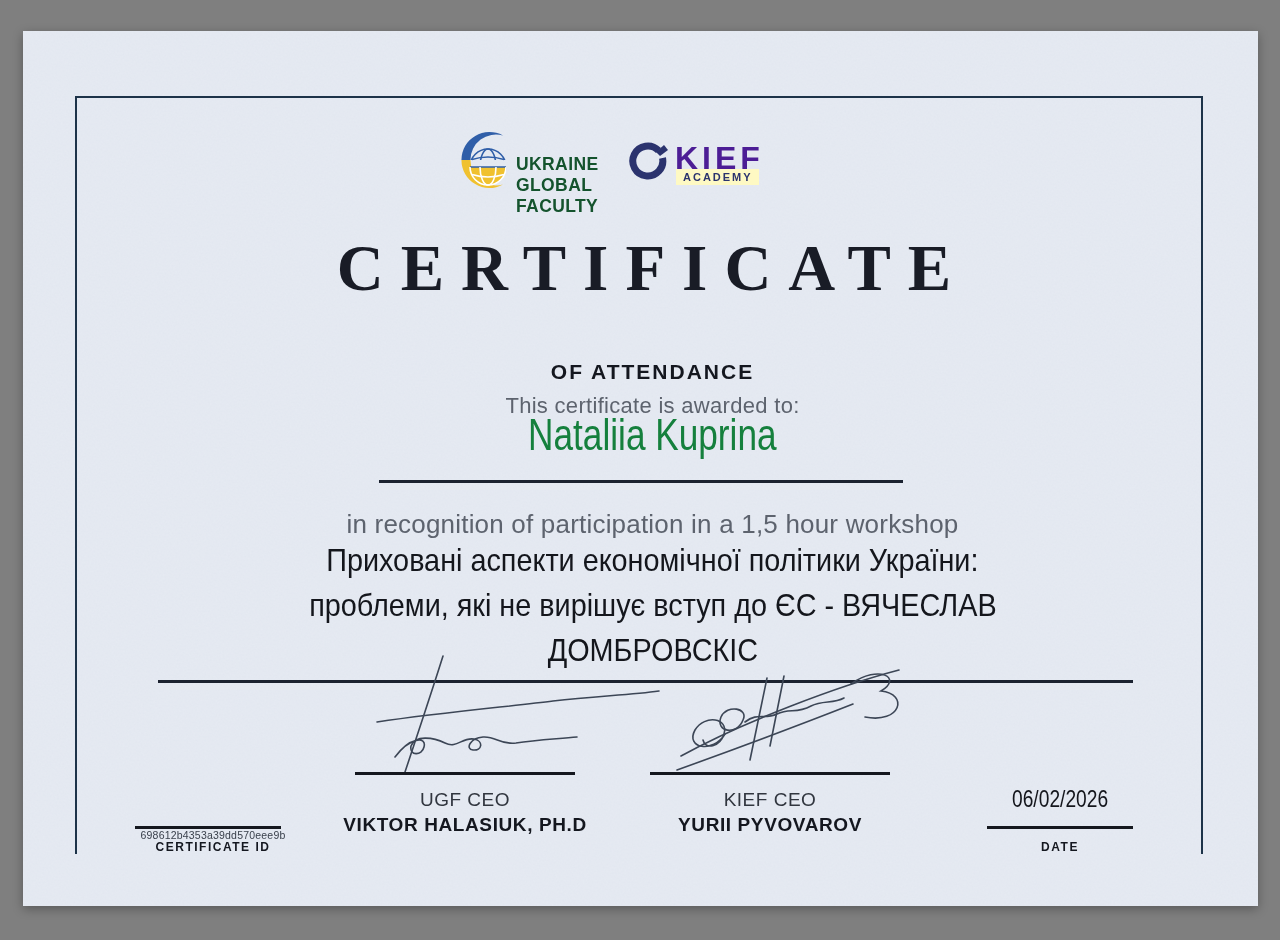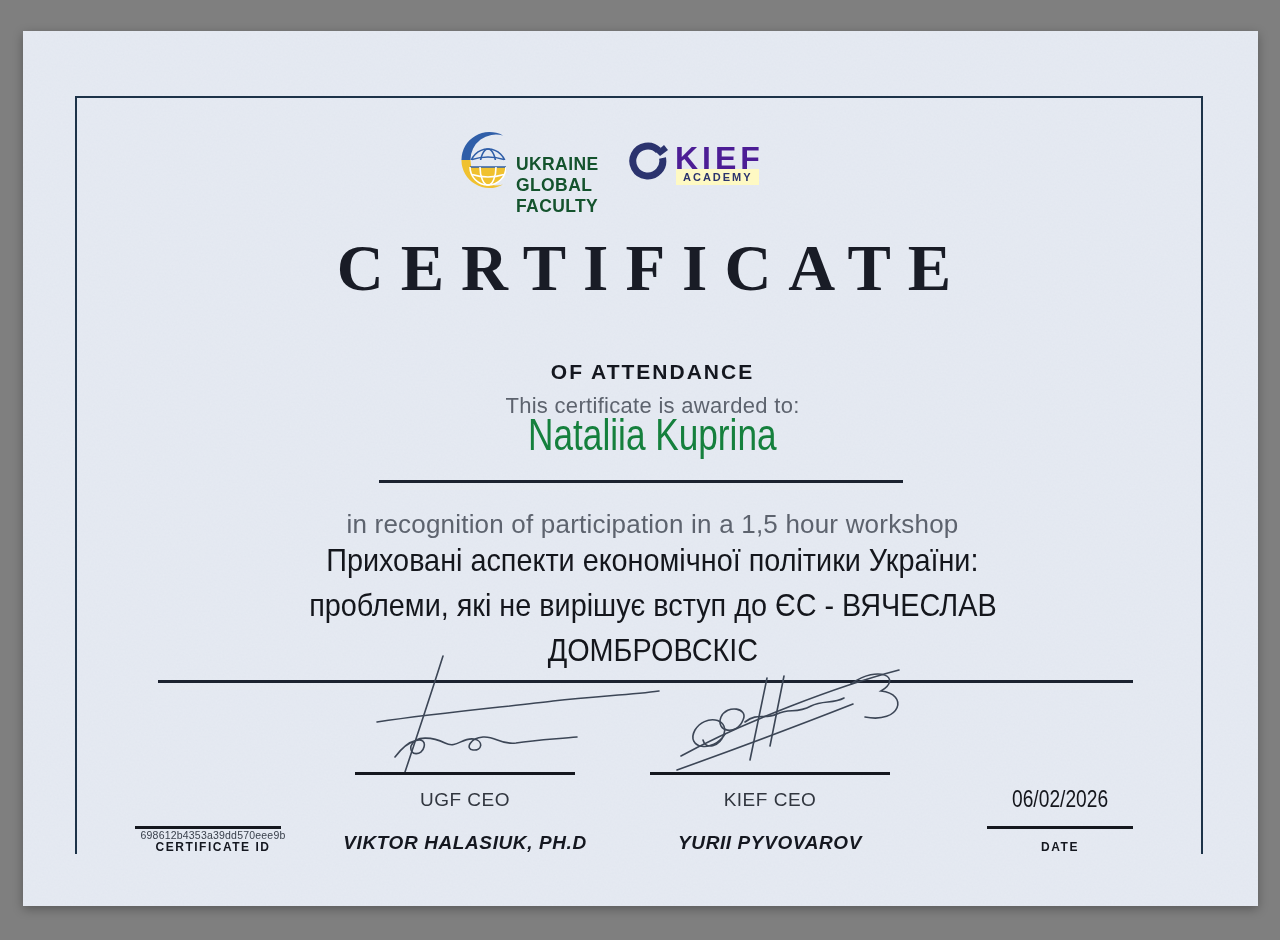--- a/index.html
+++ b/index.html
@@ -56,21 +56,21 @@
   .long-rule{left:135px;top:649px;width:975px;height:2.5px;background:#1b2230;}
   .sig1{left:342px;top:619px;}
   .sig2{left:640px;top:629px;}
   .sig-line{top:741px;height:2.5px;background:#15181f;}
   .sig-line-1{left:332px;width:220px;}
   .sig-line-2{left:627px;width:240px;}
   .sig-block{top:758px;width:320px;text-align:center;}
   .sig-block-1{left:282px;}
   .sig-block-2{left:587px;}
   .sig-role{font-size:19px;color:#31363f;letter-spacing:.5px;}
-  .sig-name{font-size:19px;font-weight:700;color:#14171f;letter-spacing:.6px;margin-top:21px;font-style:italic;}
+  .sig-name{font-size:19px;font-weight:700;color:#14171f;letter-spacing:.6px;margin-top:3px;}
   
   .certid-value{left:90px;top:758px;width:200px;text-align:center;font-size:10.5px;color:#3a414c;letter-spacing:.2px;margin-top:40px;}
   .certid-line{left:112px;top:795px;width:146px;height:2.5px;background:#15181f;}
   .certid-label{left:90px;top:809px;width:200px;text-align:center;font-size:12px;font-weight:700;letter-spacing:1.5px;color:#14171f;}
   .date-value{left:937px;top:754px;width:200px;text-align:center;font-size:24px;font-weight:500;color:#14161c;}
   .date-line{left:964px;top:795px;width:146px;height:2.5px;background:#15181f;}
   .date-label{left:937px;top:809px;width:200px;text-align:center;font-size:12px;font-weight:700;letter-spacing:1.5px;color:#14171f;}
 </style>
 </head>
 <body>

